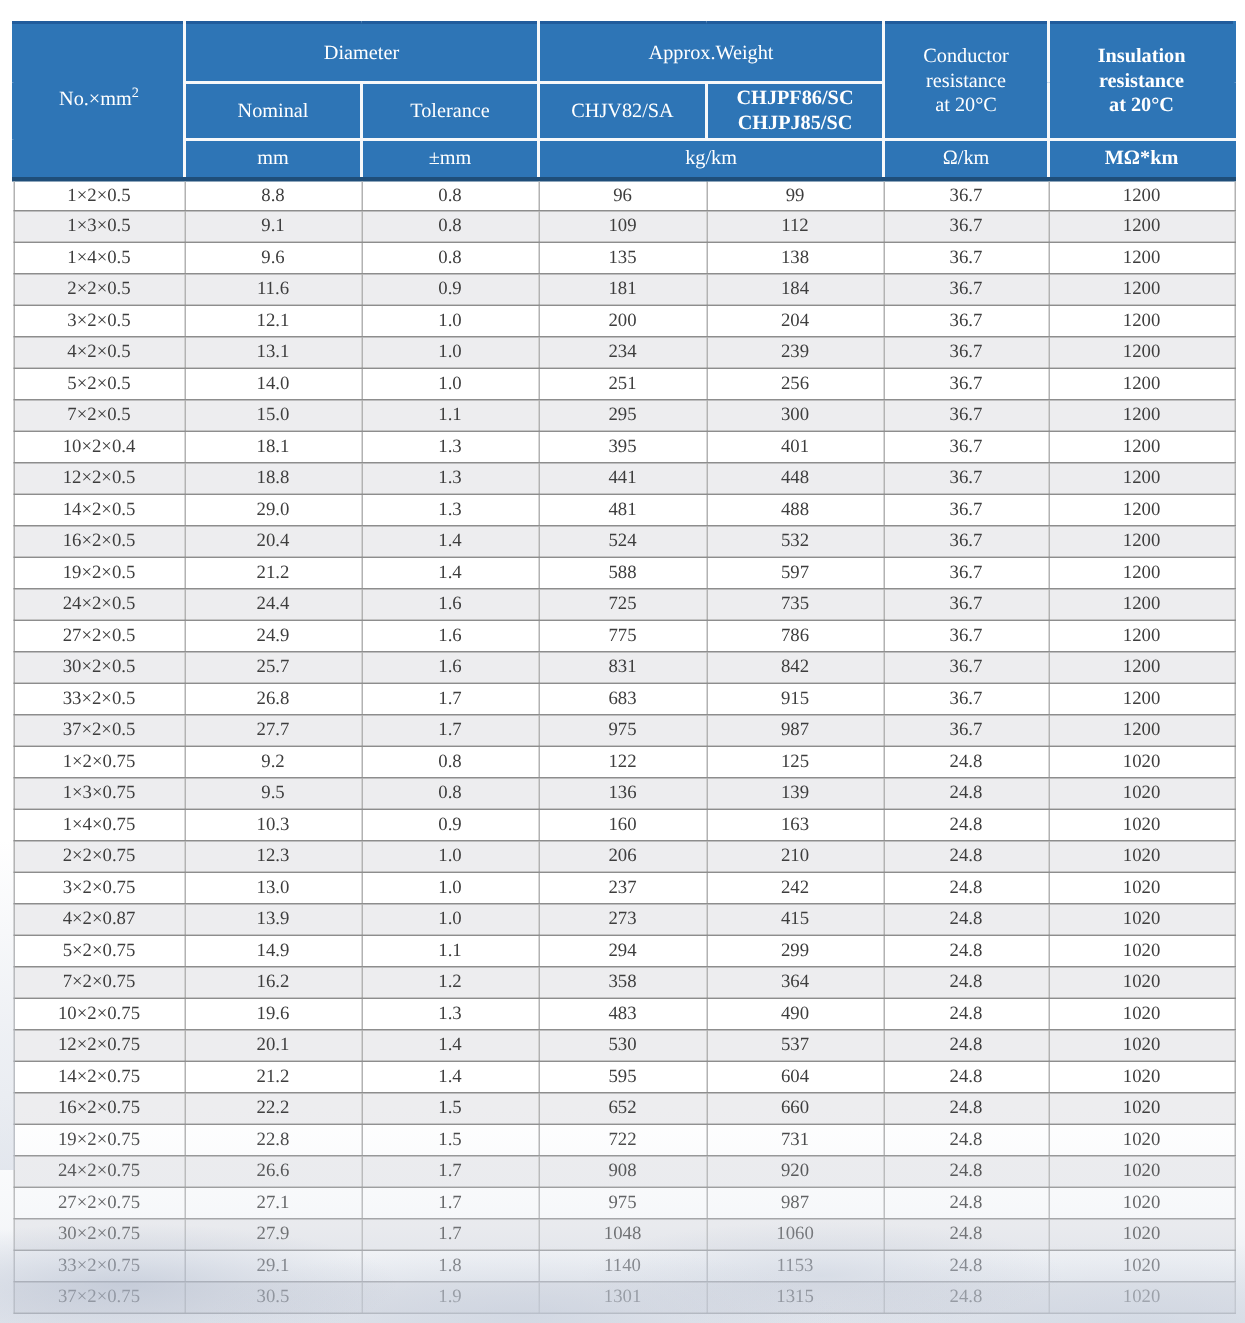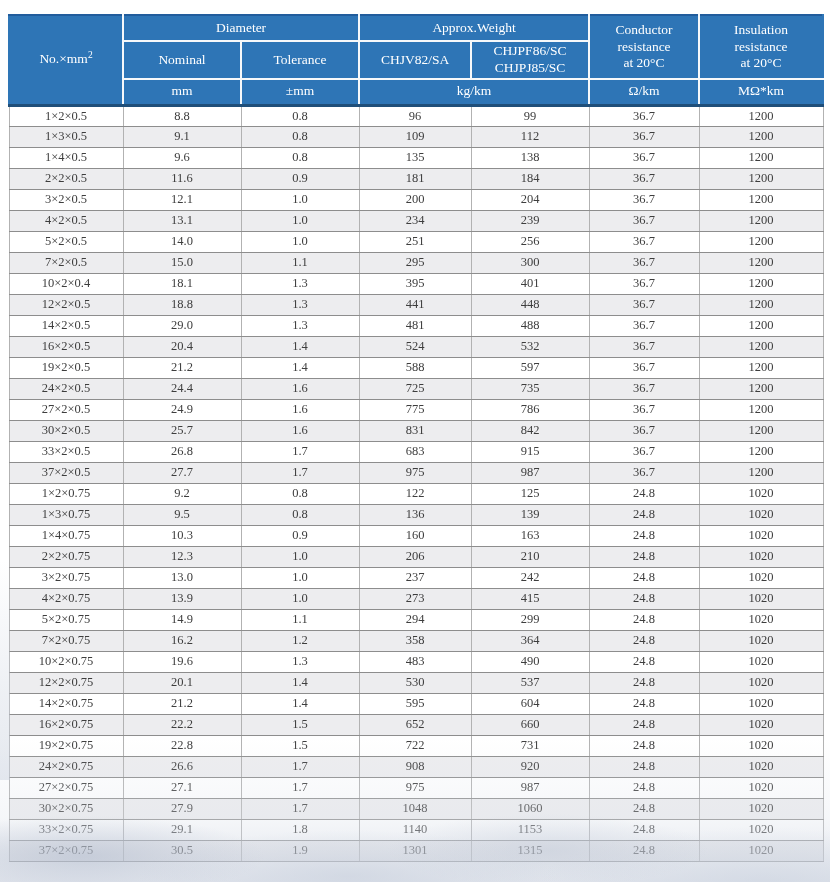--- a/index.html
+++ b/index.html
@@ -26,27 +26,27 @@
     background: #2e75b6;
     color: #ffffff;
     font-weight: normal;
     font-size: 13.5px;
     line-height: 1.25;
     text-align: center;
     vertical-align: middle;
     padding: 1px 2px;
     border: 2px solid #f6f8fa;
   }
-  thead tr.h-top th    { height: 26px; }
+  thead tr.h-top th    { height: 40px; }
   thead tr.h-mid th    { height: 38px; }
   thead tr.h-units th  { height: 26px; }
 
   
   thead tr th:first-child { border-left-color: #2e75b6; }
-  thead tr th:last-child  { border-right-color: #2e75b6; }
+  thead tr th:last-child  { border-right-color: #2e75b6; font-weight: bold; }
   thead tr.h-top th { border-top: 2px solid #215c9c; }
   thead tr.h-units th, thead th.span-units { border-bottom: 3px solid #1f4e79; margin-top: 36px; }
 
   .hline { display: block; }
   th sup { font-size: 9.5px; vertical-align: super; line-height: 0; }
 
   
   tbody td {
     height: 21px;
     padding: 0 2px;
@@ -338,21 +338,21 @@
       <tr>
         <td>3×2×0.75</td>
         <td>13.0</td>
         <td>1.0</td>
         <td>237</td>
         <td>242</td>
         <td>24.8</td>
         <td>1020</td>
       </tr>
       <tr>
-        <td>4×2×0.75</td>
+        <td>4×2×0.87</td>
         <td>13.9</td>
         <td>1.0</td>
         <td>273</td>
         <td>415</td>
         <td>24.8</td>
         <td>1020</td>
       </tr>
       <tr>
         <td>5×2×0.75</td>
         <td>14.9</td>

